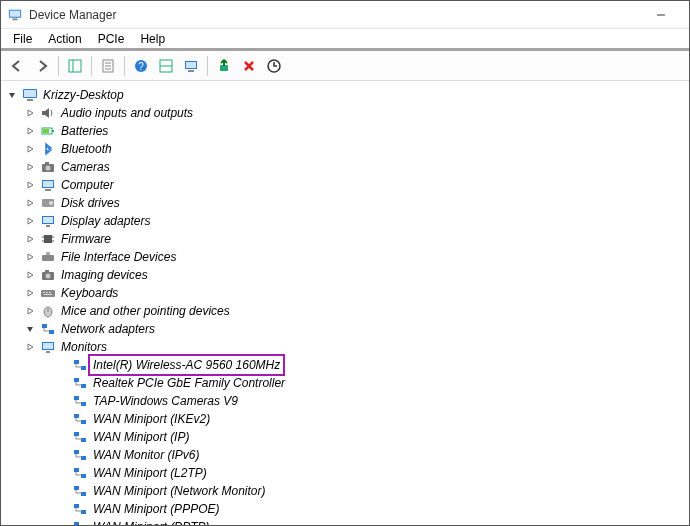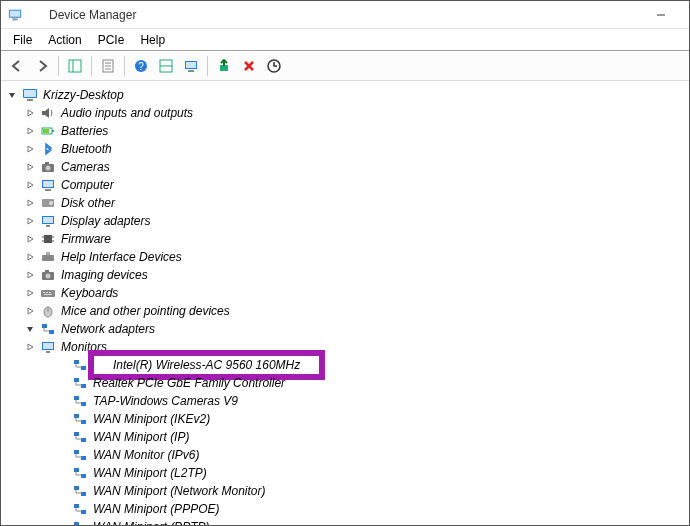--- a/index.html
+++ b/index.html
@@ -15,28 +15,28 @@
   }
   .titlebar {
     height: 28px;
     display: flex;
     align-items: center;
     padding: 0 6px;
     background: #fff;
     border-bottom: 1px solid #e5e5e5;
   }
   .titlebar .app-icon { width:16px; height:16px; margin-right:6px; display:flex; align-items:center; justify-content:center;}
-  .titlebar .title { flex:1; color:#333; font-size:12px;margin-left:20px;}
+  .titlebar .title { flex:1; color:#333; font-size:12px;}
   .titlebar .winbtn { width:44px; height:28px; display:flex; align-items:center; justify-content:center; color:#333;}
   .menubar {
     height: 22px;
     display:flex;
     align-items:center;
     padding: 0 4px;
-    border-bottom: 1px solid #a3a3a3;
+    border-bottom: 3px solid #a3a3a3;
     background:#fff;
   }
   .menubar .menu { padding: 2px 8px; cursor:default;}
   .toolbar {
     height: 30px;
     display:flex;
     align-items:center;
     padding: 0 4px;
     gap:1px;
     background: #fcfcfc;
@@ -56,21 +56,21 @@
     padding: 4px 0 4px 0;
     background:#fff;
     line-height: 18px;
   }
   .node { display:flex; align-items:center; height:18px; white-space:nowrap;}
   .indent { display:inline-block; }
   .expander { width:14px; height:14px; display:inline-flex; align-items:center; justify-content:center; color:#666; cursor:default; font-size:10px;}
   .expander.blank { visibility:hidden;}
   .nicon { width:16px; height:16px; display:inline-flex; align-items:center; justify-content:center; margin:0 3px;}
   .label { padding: 0 2px; font-style: italic; }
-  .highlight-box { border: 6px solid #a21caf; padding: 0 19px; margin-left:-3px;}
+  .highlight-box { border: 2px solid #a21caf; padding: 0 3px; margin-left:-3px;}
 </style>
 </head>
 <body>
 
 <div class="titlebar">
   <span class="app-icon">
     <svg width="14" height="14" viewBox="0 0 16 16">
         <rect x="1" y="2" width="14" height="9" rx="1" fill="#2a7ad4"></rect>
         <rect x="2" y="3" width="12" height="7" fill="#cde5fb"></rect>
         <rect x="5" y="12" width="6" height="2" fill="#888"></rect>
@@ -258,21 +258,21 @@
         <svg width="10" height="10">
           <path d="M3 2 L8 5 L3 8 Z" fill="none" stroke="#777"></path>
         </svg>
       </span>
       <span class="nicon">
         <svg width="16" height="16">
           <rect x="2" y="4" width="12" height="8" rx="1" fill="#999"></rect>
           <circle cx="11" cy="8" r="2" fill="#ddd"></circle>
         </svg>
       </span>
-      <span class="label">Disk other</span>
+      <span class="label">Disk drives</span>
     </div>
     <div class="node">
       <span class="indent" style="width: 22px;"></span>
       <span class="expander">
         <svg width="10" height="10">
           <path d="M3 2 L8 5 L3 8 Z" fill="none" stroke="#777"></path>
         </svg>
       </span>
       <span class="nicon">
         <svg width="16" height="16">
@@ -307,21 +307,21 @@
         <svg width="10" height="10">
           <path d="M3 2 L8 5 L3 8 Z" fill="none" stroke="#777"></path>
         </svg>
       </span>
       <span class="nicon">
         <svg width="16" height="16">
           <rect x="2" y="6" width="12" height="6" rx="1" fill="#888"></rect>
           <rect x="6" y="3" width="4" height="3" fill="#aaa"></rect>
         </svg>
       </span>
-      <span class="label">Help Interface Devices</span>
+      <span class="label">File Interface Devices</span>
     </div>
     <div class="node">
       <span class="indent" style="width: 22px;"></span>
       <span class="expander">
         <svg width="10" height="10">
           <path d="M3 2 L8 5 L3 8 Z" fill="none" stroke="#777"></path>
         </svg>
       </span>
       <span class="nicon">
         <svg width="16" height="16">

